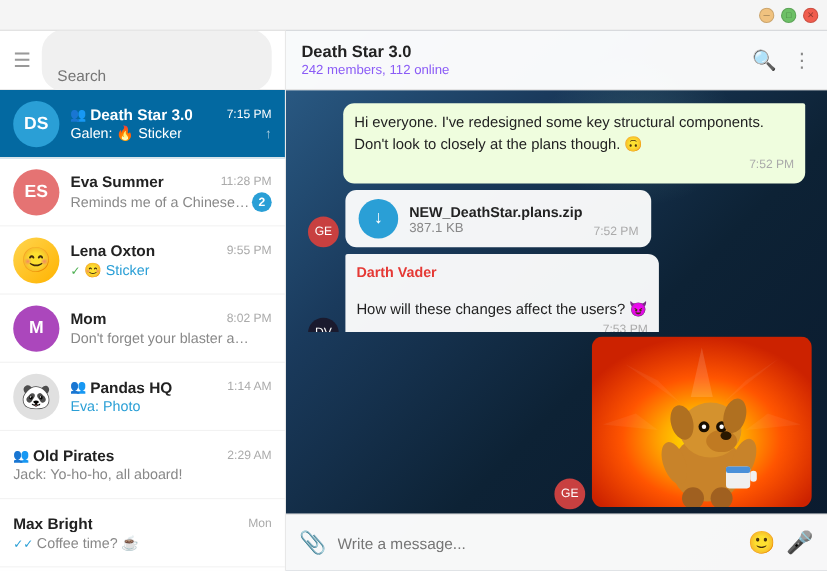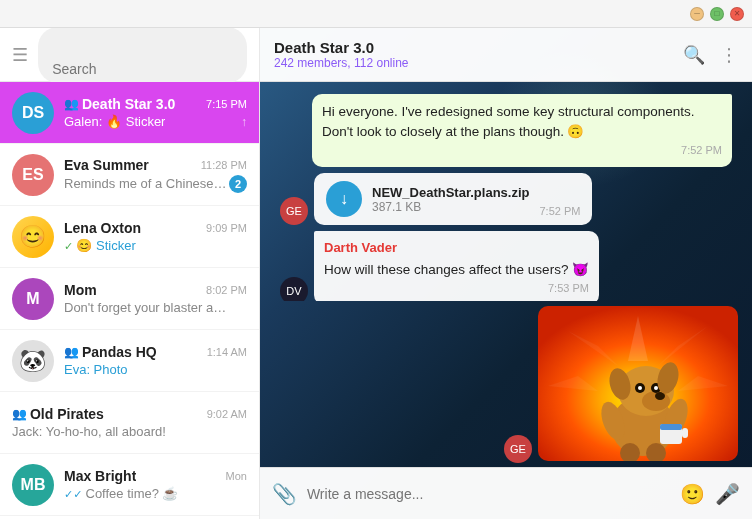--- a/index.html
+++ b/index.html
@@ -73,21 +73,21 @@
 
     .chat-item {
       display: flex;
       align-items: center;
       padding: 8px 12px;
       cursor: pointer;
       border-bottom: 1px solid #f2f2f2;
       gap: 10px;
       min-height: 62px;
     }
-    .chat-item.active { background: #d946ef; }
+    .chat-item.active { background: #0369a1; }
     .chat-item.active .chat-name, .chat-item.active .chat-preview, .chat-item.active .chat-time { color: #fff !important; }
 
     .avatar {
       width: 42px; height: 42px;
       border-radius: 50%;
       flex-shrink: 0;
       display: flex; align-items: center; justify-content: center;
       font-size: 16px; font-weight: 600; color: #fff;
       overflow: hidden;
     }
@@ -173,21 +173,21 @@
       align-self: flex-start;
       border-top-left-radius: 2px;
       color: #222;
     }
     .message-bubble.outgoing {
       background: #effdde;
       align-self: flex-end;
       border-top-right-radius: 2px;
       color: #222;
     }
-    .msg-sender { font-size: 13px; font-weight: 700; margin-bottom: 2px; }
+    .msg-sender { font-size: 13px; font-weight: 700; margin-bottom: 14px; }
     .msg-time { font-size: 11px; color: #aaa; text-align: right; margin-top: 2px; }
 
     .file-bubble {
       background: rgba(255,255,255,0.95);
       border-radius: 10px;
       padding: 8px 12px;
       display: flex;
       align-items: center;
       gap: 10px;
       align-self: flex-start;
@@ -302,21 +302,21 @@
             </div>
           </div>
         </div>
         <div class="chat-item">
           <div class="avatar" style="background: linear-gradient(135deg, rgb(255, 213, 79), rgb(255, 179, 0)); font-size: 22px;">😊</div>
           <div class="chat-info">
             <div class="chat-header-row">
               <div class="chat-name">
                 <span>Lena Oxton</span>
               </div>
-              <div class="chat-time">9:09 PM</div>
+              <div class="chat-time">9:55 PM</div>
             </div>
             <div class="chat-preview-row">
               <div class="chat-preview highlight"><span style="color:#4caf50;font-size:11px;">✓ </span>😊 Sticker</div>
             </div>
           </div>
         </div>
         <div class="chat-item">
           <div class="avatar" style="background: rgb(171, 71, 188);">M</div>
           <div class="chat-info">
             <div class="chat-header-row">
@@ -345,29 +345,28 @@
             </div>
           </div>
         </div>
         <div class="chat-item">
           <div class="chat-info">
             <div class="chat-header-row">
               <div class="chat-name">
                 <span style="font-size: 12px;">👥 </span>
                 <span>Old Pirates</span>
               </div>
-              <div class="chat-time">9:02 AM</div>
+              <div class="chat-time">2:29 AM</div>
             </div>
             <div class="chat-preview-row">
               <div class="chat-preview">Jack: Yo-ho-ho, all aboard!</div>
             </div>
           </div>
         </div>
         <div class="chat-item">
-          <div class="avatar" style="background: rgb(38, 166, 154);">MB</div>
           <div class="chat-info">
             <div class="chat-header-row">
               <div class="chat-name">
                 <span>Max Bright</span>
               </div>
               <div class="chat-time">Mon</div>
             </div>
             <div class="chat-preview-row">
               <div class="chat-preview"><span style="color:#2a9fd6;font-size:11px;">✓✓ </span>Coffee time? ☕</div>
             </div>

